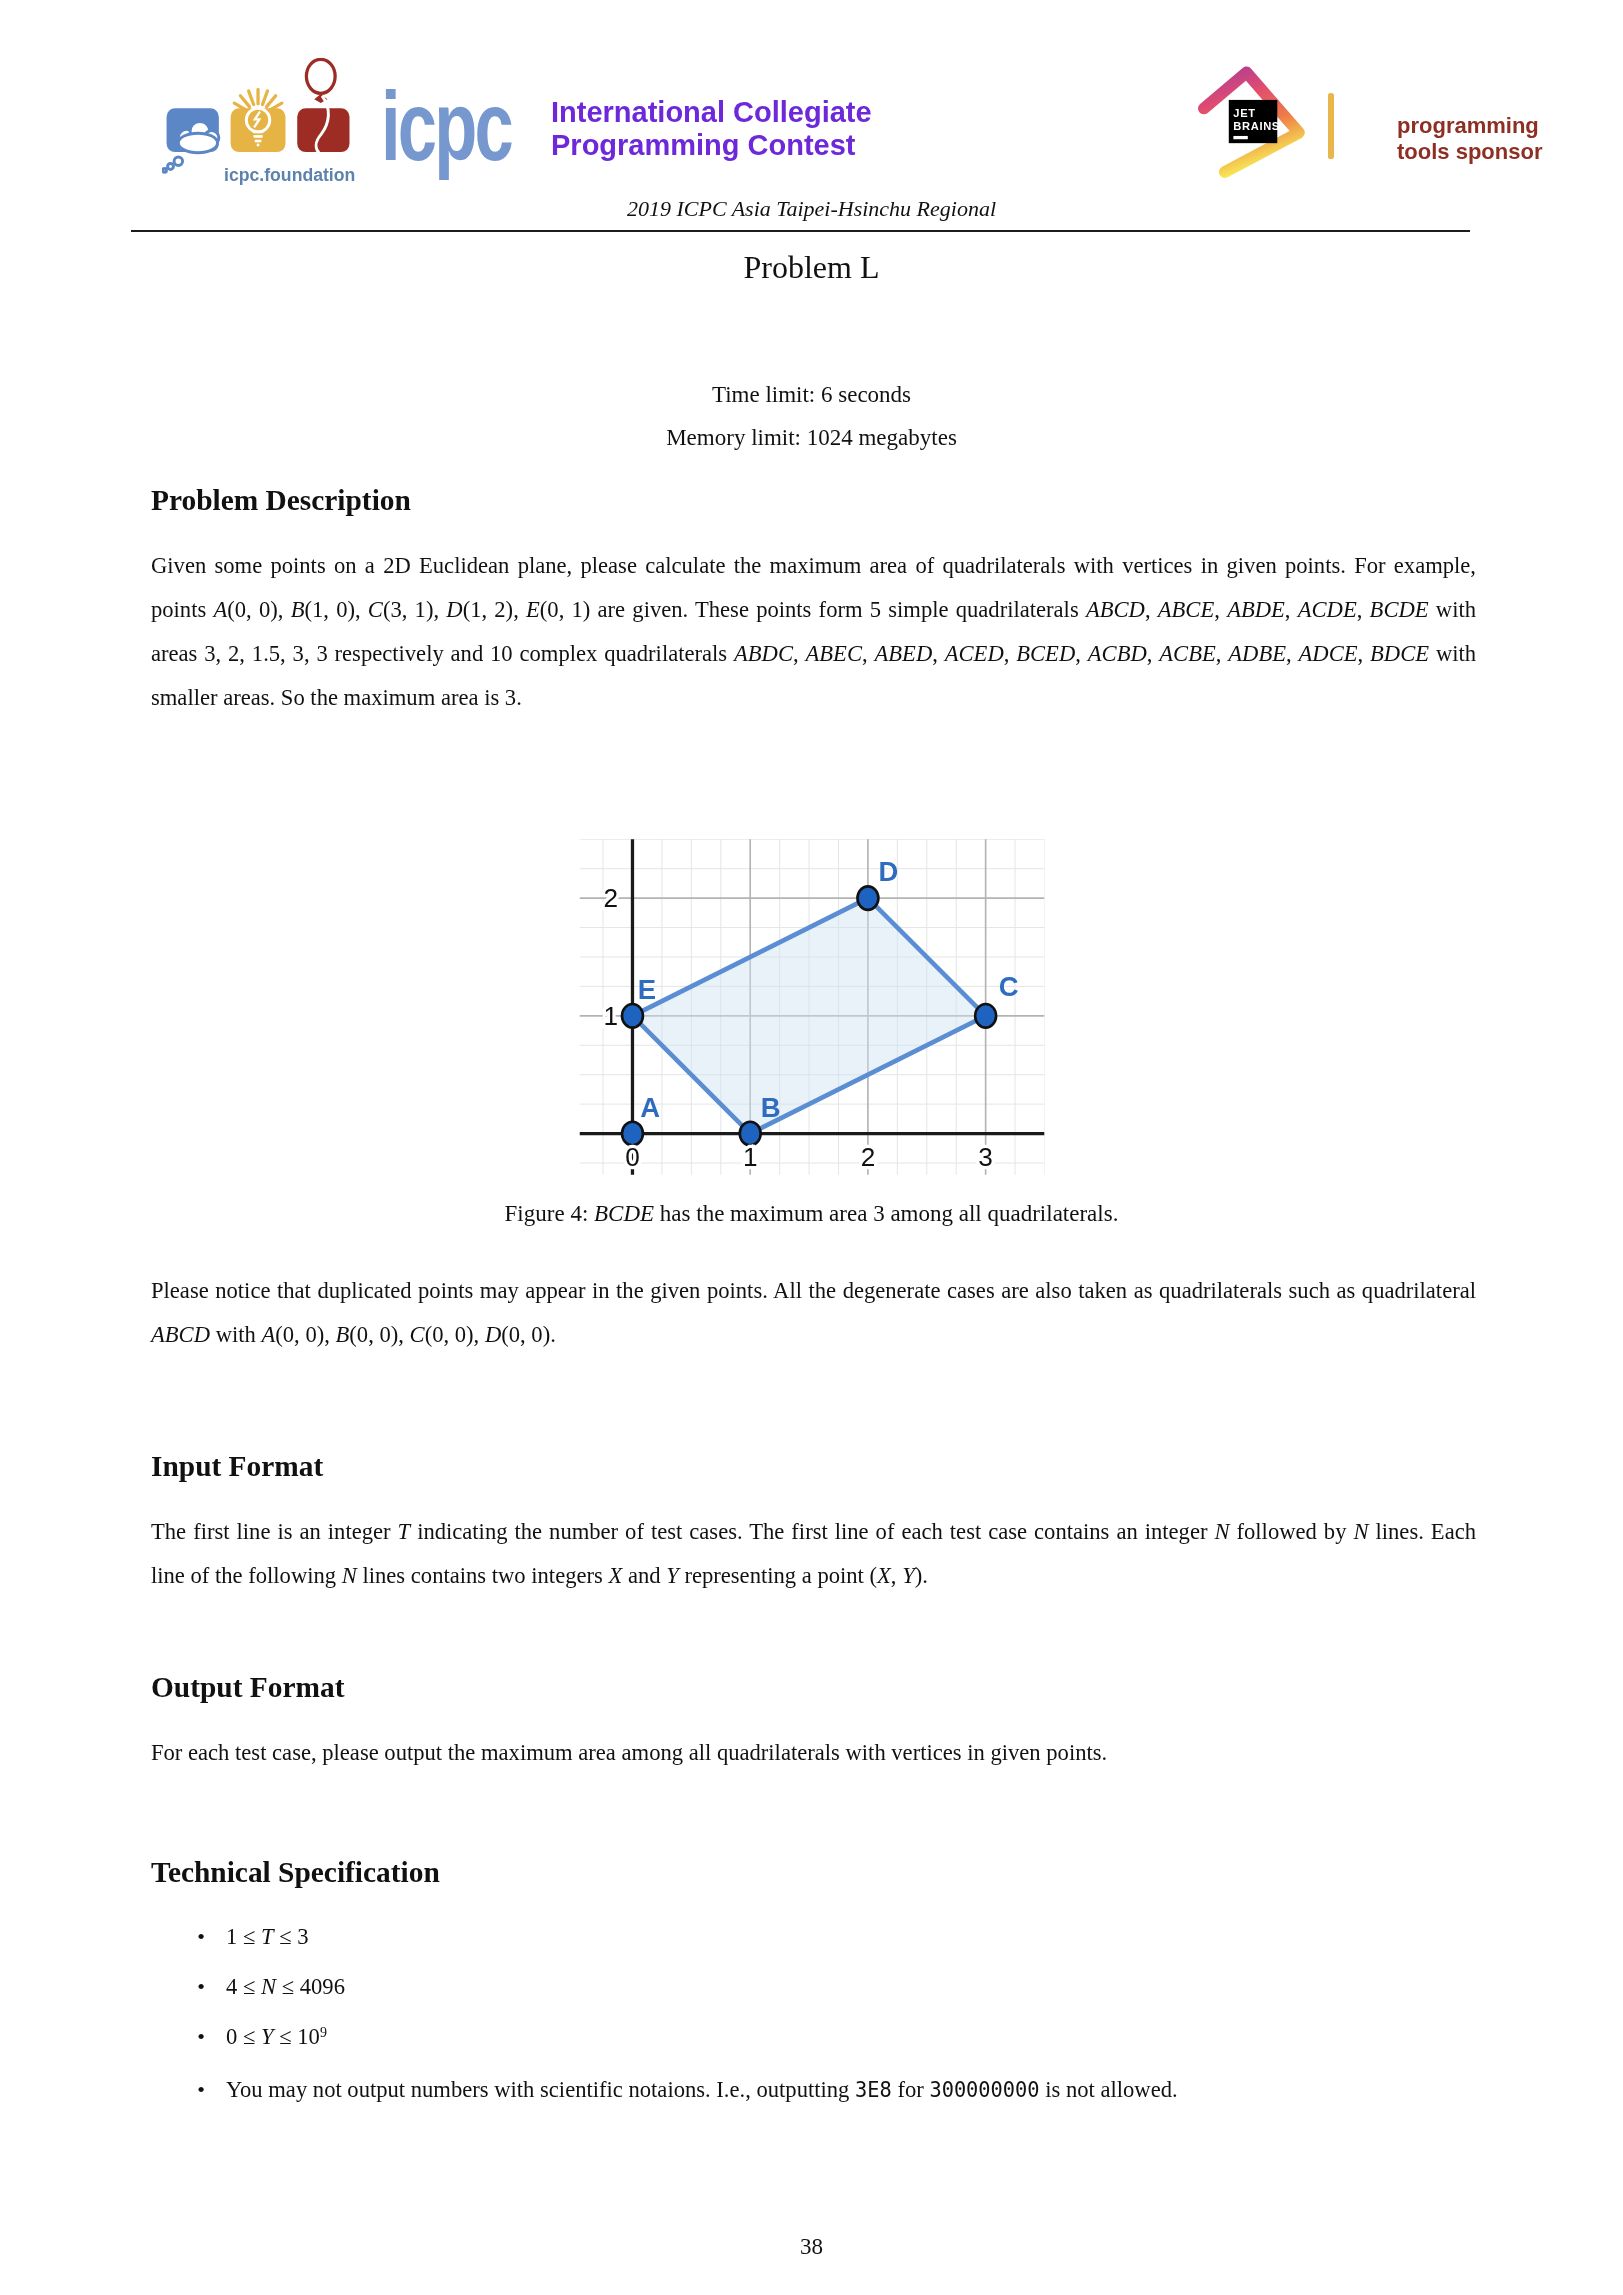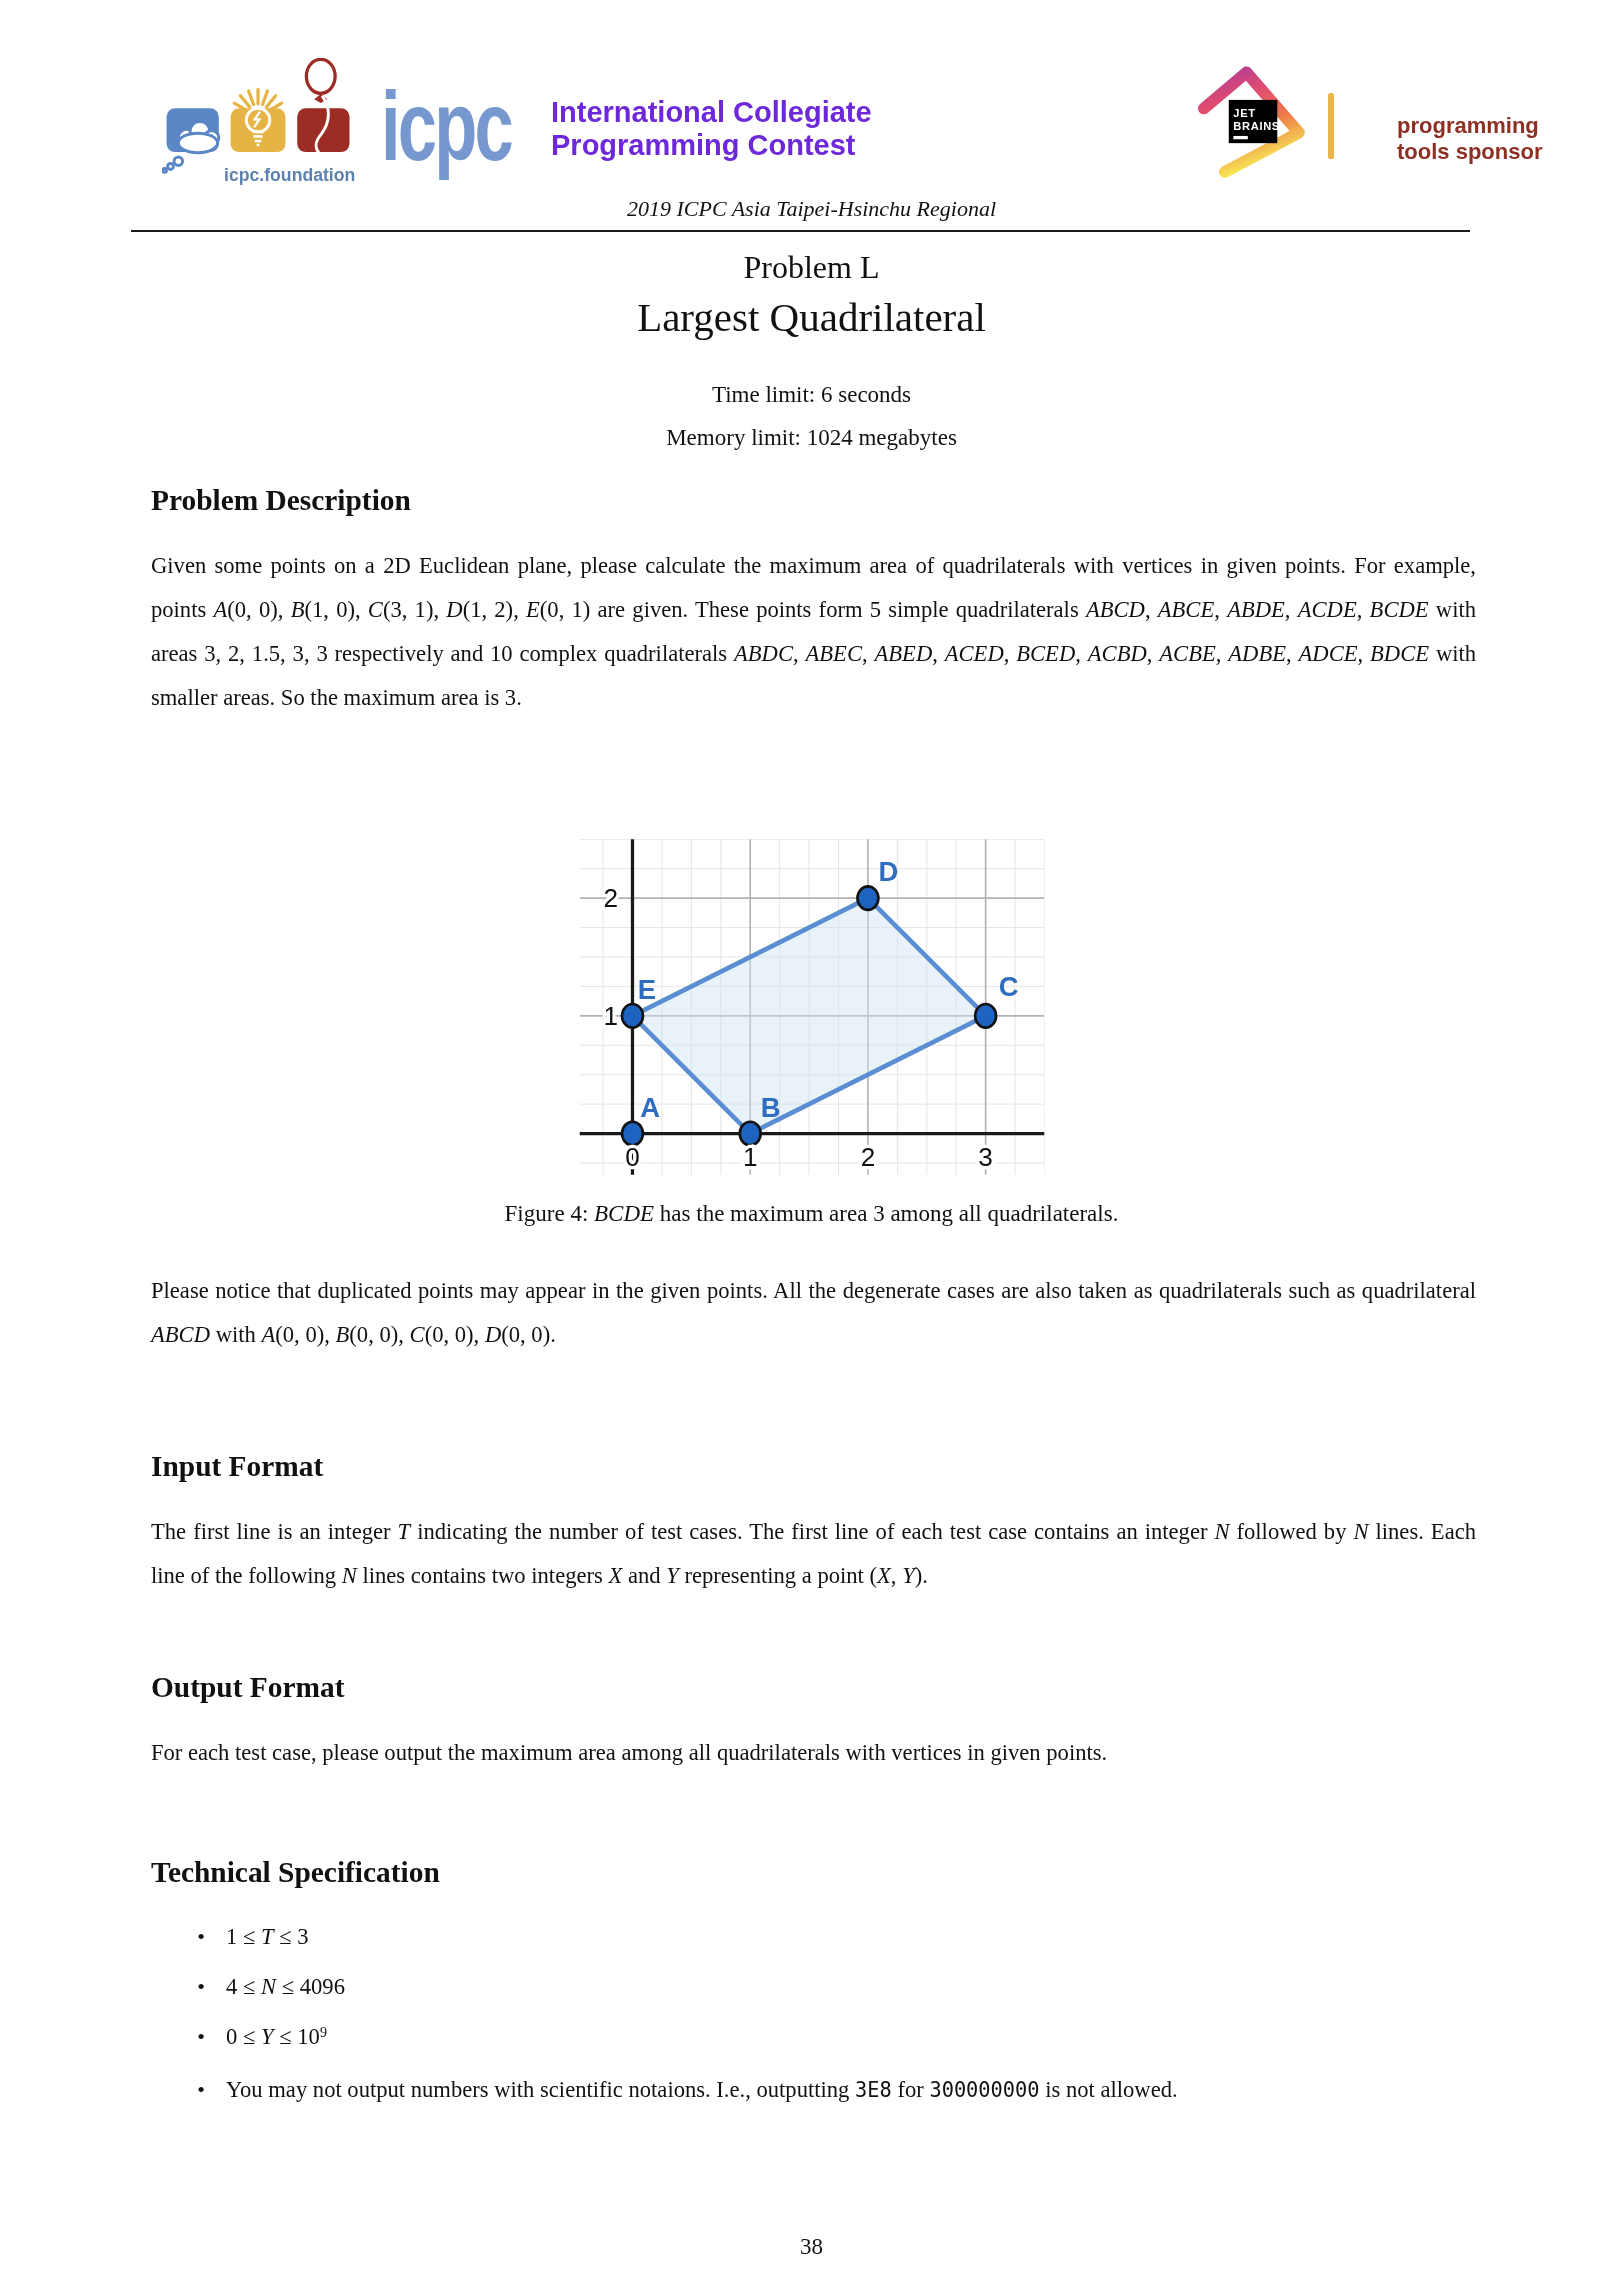--- a/index.html
+++ b/index.html
@@ -124,21 +124,20 @@
   <div class="abs sponsor-text" style="left:1351px;top:113px;margin-left:46px;">
     <div>programming</div>
     <div>tools sponsor</div>
   </div>
 
   <div class="abs center contest-title" style="top:196px;">2019 ICPC Asia Taipei-Hsinchu Regional</div>
 
   <div class="abs rule" style="left:131px;top:230px;width:1339px;"></div>
 
   <div class="abs center problem-l" style="top:249px;">Problem L</div>
-  <div class="abs center problem-name" style="top:293px;">Largest Quadrilateral</div>
   <div class="abs center limits" style="top:382px;">Time limit: 6 seconds</div>
   <div class="abs center limits" style="top:425px;">Memory limit: 1024 megabytes</div>
 
   <div class="abs sec-h" style="left:151px;top:484px;">Problem Description</div>
 
   <div class="abs para" style="left:151px;top:544px;"><span>Given some points on a 2D Euclidean plane, please calculate the maximum area of quadrilaterals with vertices in given points. For example, points </span><span class="seg-i">A</span><span>(0, 0), </span><span class="seg-i">B</span><span>(1, 0), </span><span class="seg-i">C</span><span>(3, 1), </span><span class="seg-i">D</span><span>(1, 2), </span><span class="seg-i">E</span><span>(0, 1) are given. These points form 5 simple quadrilaterals </span><span class="seg-i">ABCD</span><span>, </span><span class="seg-i">ABCE</span><span>, </span><span class="seg-i">ABDE</span><span>, </span><span class="seg-i">ACDE</span><span>, </span><span class="seg-i">BCDE</span><span> with areas 3, 2, 1.5, 3, 3 respectively and 10 complex quadrilaterals </span><span class="seg-i">ABDC</span><span>, </span><span class="seg-i">ABEC</span><span>, </span><span class="seg-i">ABED</span><span>, </span><span class="seg-i">ACED</span><span>, </span><span class="seg-i">BCED</span><span>, </span><span class="seg-i">ACBD</span><span>, </span><span class="seg-i">ACBE</span><span>, </span><span class="seg-i">ADBE</span><span>, </span><span class="seg-i">ADCE</span><span>, </span><span class="seg-i">BDCE</span><span> with smaller areas. So the maximum area is 3.</span></div>
 
   <div class="abs fig" style="left:50%;top:839px;transform:translateX(-50%);"><svg width="465" height="336" viewBox="0 0 711 513">
         <line x1="36" y1="0" x2="36" y2="513" stroke="#e4e4e4" stroke-width="1.5"></line>
         <line x1="125.99999999999999" y1="0" x2="125.99999999999999" y2="513" stroke="#e4e4e4" stroke-width="1.5"></line>

